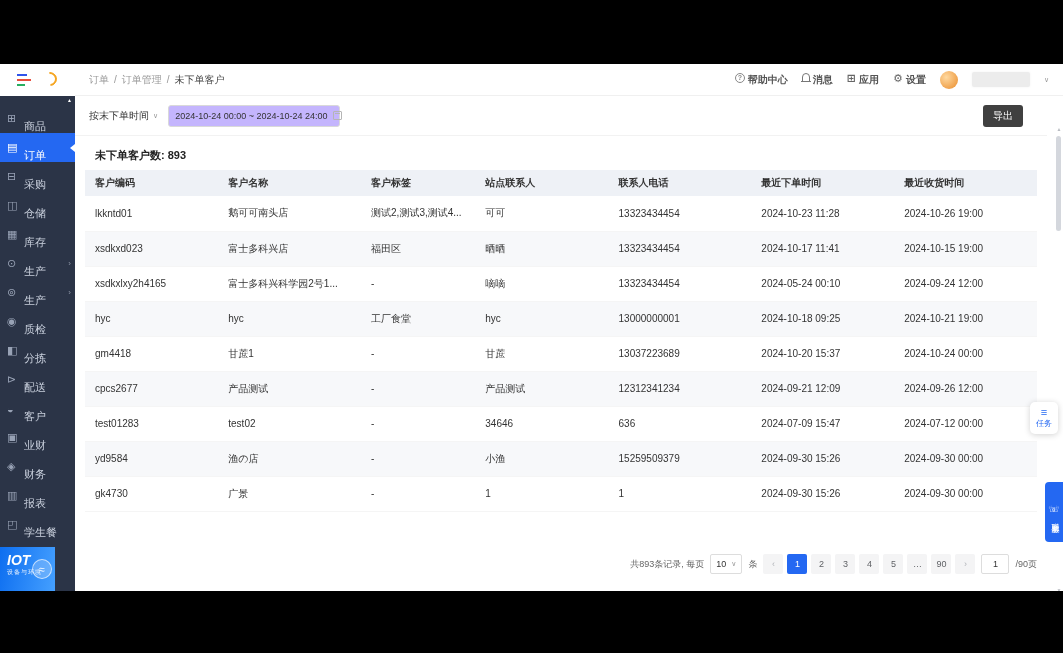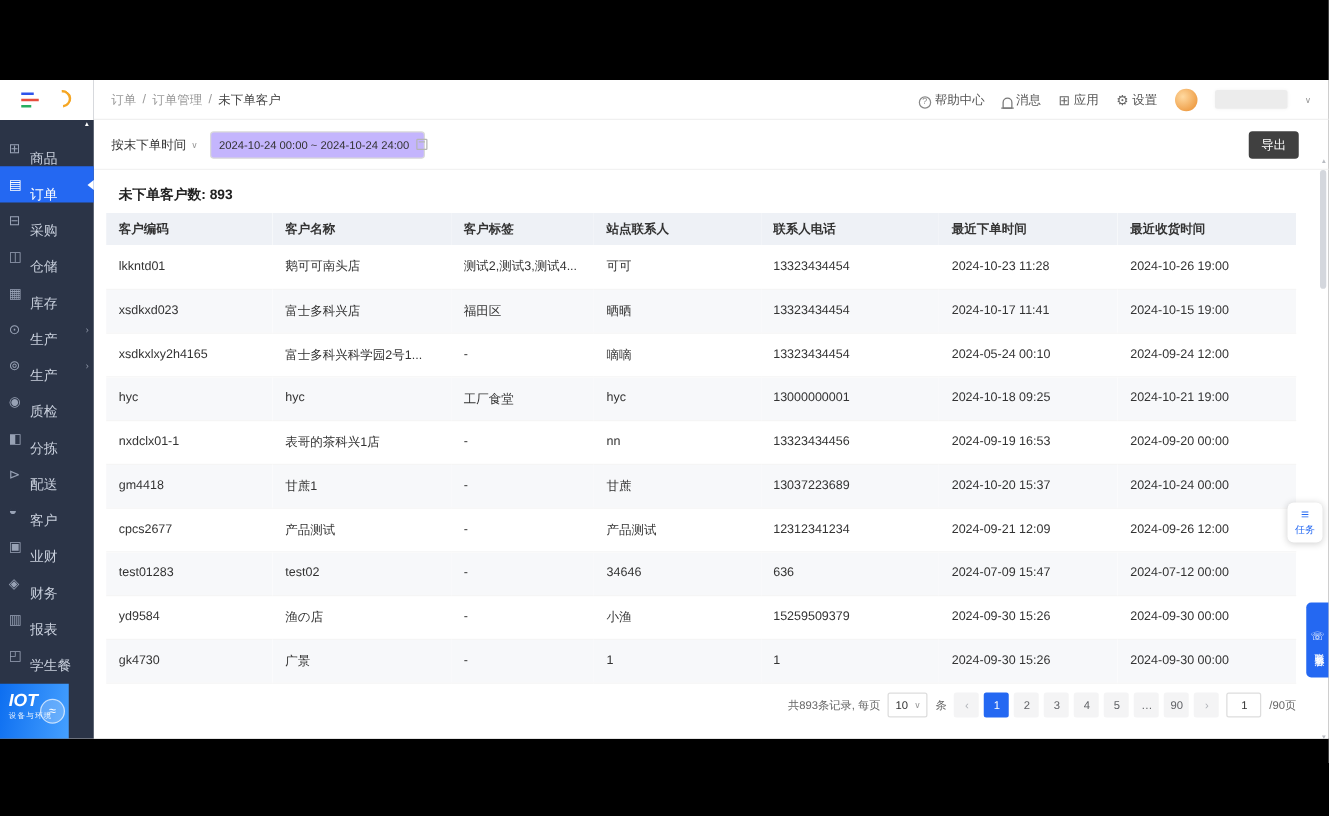--- a/index.html
+++ b/index.html
@@ -31,34 +31,34 @@
   .iot-title { font-size:14px; font-weight:bold; font-style:italic; line-height:16px; }
   .iot-sub { font-size:6px; letter-spacing:1px; opacity:.9; }
   .iot-badge { position:absolute; right:3px; top:12px; width:20px; height:20px; border-radius:50%; background:rgba(255,255,255,.22); border:1px solid rgba(255,255,255,.65); display:flex; align-items:center; justify-content:center; font-size:10px; }
 
   
   .header { position:absolute; top:0; left:75px; right:0; height:32px; background:#fff; border-bottom:1px solid #f0f0f0; display:flex; align-items:center; padding:0 14px; z-index:4; }
   .breadcrumb { display:flex; align-items:center; gap:5px; font-size:10px; color:#999; }
   .breadcrumb .crumb.last { color:#444; }
   .header-right { margin-left:auto; display:flex; align-items:center; gap:14px; }
   .actions { display:flex; align-items:center; gap:14px; }
-  .action { display:flex; align-items:flex-end; gap:3px; font-size:10px; color:#555; cursor:pointer; }
+  .action { display:flex; align-items:flex-start; gap:3px; font-size:10px; color:#555; cursor:pointer;font-weight:bold; }
   .hicon { display:inline-flex; align-items:center; justify-content:center; color:#666; }
   .hicon.help { width:10px; height:10px; border:1px solid #888; border-radius:50%; font-size:7px; color:#888; }
   .hicon.bell { width:8px; height:9px; border:1px solid #777; border-radius:4px 4px 1px 1px; position:relative; }
   .hicon.bell:after { content:""; position:absolute; left:-2px; right:-2px; bottom:-1px; height:1px; background:#777; }
   .hicon.apps { font-size:11px; line-height:1; }
   .hicon.gear { font-size:11px; line-height:1; }
   .avatar { width:18px; height:18px; border-radius:50%; background:radial-gradient(circle at 35% 35%, #ffd9a0, #e98b2a); flex:none; }
   .redacted { width:58px; height:15px; background:#ececec; border-radius:2px; box-shadow:0 0 3px #f3f3f3; }
   .caret { font-size:7px; color:#999; }
 
   
   .main { position:absolute; top:32px; left:75px; right:0; bottom:0; background:#fff; }
-  .filter-bar { position:absolute; top:0; left:0; right:0; height:40px; border-bottom:1px solid #f2f2f2; display:flex; align-items:center; padding:0 14px; gap:10px; }
+  .filter-bar { position:absolute; top:0; left:0; right:16px; height:40px; border-bottom:1px solid #f2f2f2; display:flex; align-items:center; padding:0 14px; gap:10px; }
   .filter-label { font-size:10px; color:#333; display:flex; align-items:center; gap:4px; cursor:pointer; }
   .date-range { width:172px; height:22px; border:1px solid #d9d9d9; border-radius:3px; display:flex; align-items:center; padding:0 6px; gap:5px; font-size:9px; color:#333; background:#c4b5fd; cursor:pointer; }
   .range-text { flex:1; white-space:nowrap; }
   .calendar-icon { width:9px; height:9px; border:1px solid #b5b5b5; border-radius:1px; position:relative; flex:none; }
   .calendar-icon:before { content:""; position:absolute; top:1px; left:1px; right:1px; height:1px; background:#b5b5b5; }
   .export-btn { margin-left:auto; margin-right:10px; width:40px; height:22px; background:#404040; color:#fff; font-size:10px; border:none; border-radius:3px; cursor:pointer; font-family:inherit; }
 
   .summary { position:absolute; top:52px; left:20px; font-size:11px; color:#222; font-weight:600; }
 
   .table-wrap { position:absolute; top:74px; left:10px; width:952px; }
@@ -279,29 +279,20 @@
             <tr>
               <td>hyc</td>
               <td>hyc</td>
               <td>工厂食堂</td>
               <td>hyc</td>
               <td>13000000001</td>
               <td>2024-10-18 09:25</td>
               <td>2024-10-21 19:00</td>
             </tr>
             <tr>
-              <td>nxdclx01-1</td>
-              <td>表哥的茶科兴1店</td>
-              <td>-</td>
-              <td>nn</td>
-              <td>13323434456</td>
-              <td>2024-09-19 16:53</td>
-              <td>2024-09-20 00:00</td>
-            </tr>
-            <tr>
               <td>gm4418</td>
               <td>甘蔗1</td>
               <td>-</td>
               <td>甘蔗</td>
               <td>13037223689</td>
               <td>2024-10-20 15:37</td>
               <td>2024-10-24 00:00</td>
             </tr>
             <tr>
               <td>cpcs2677</td>

